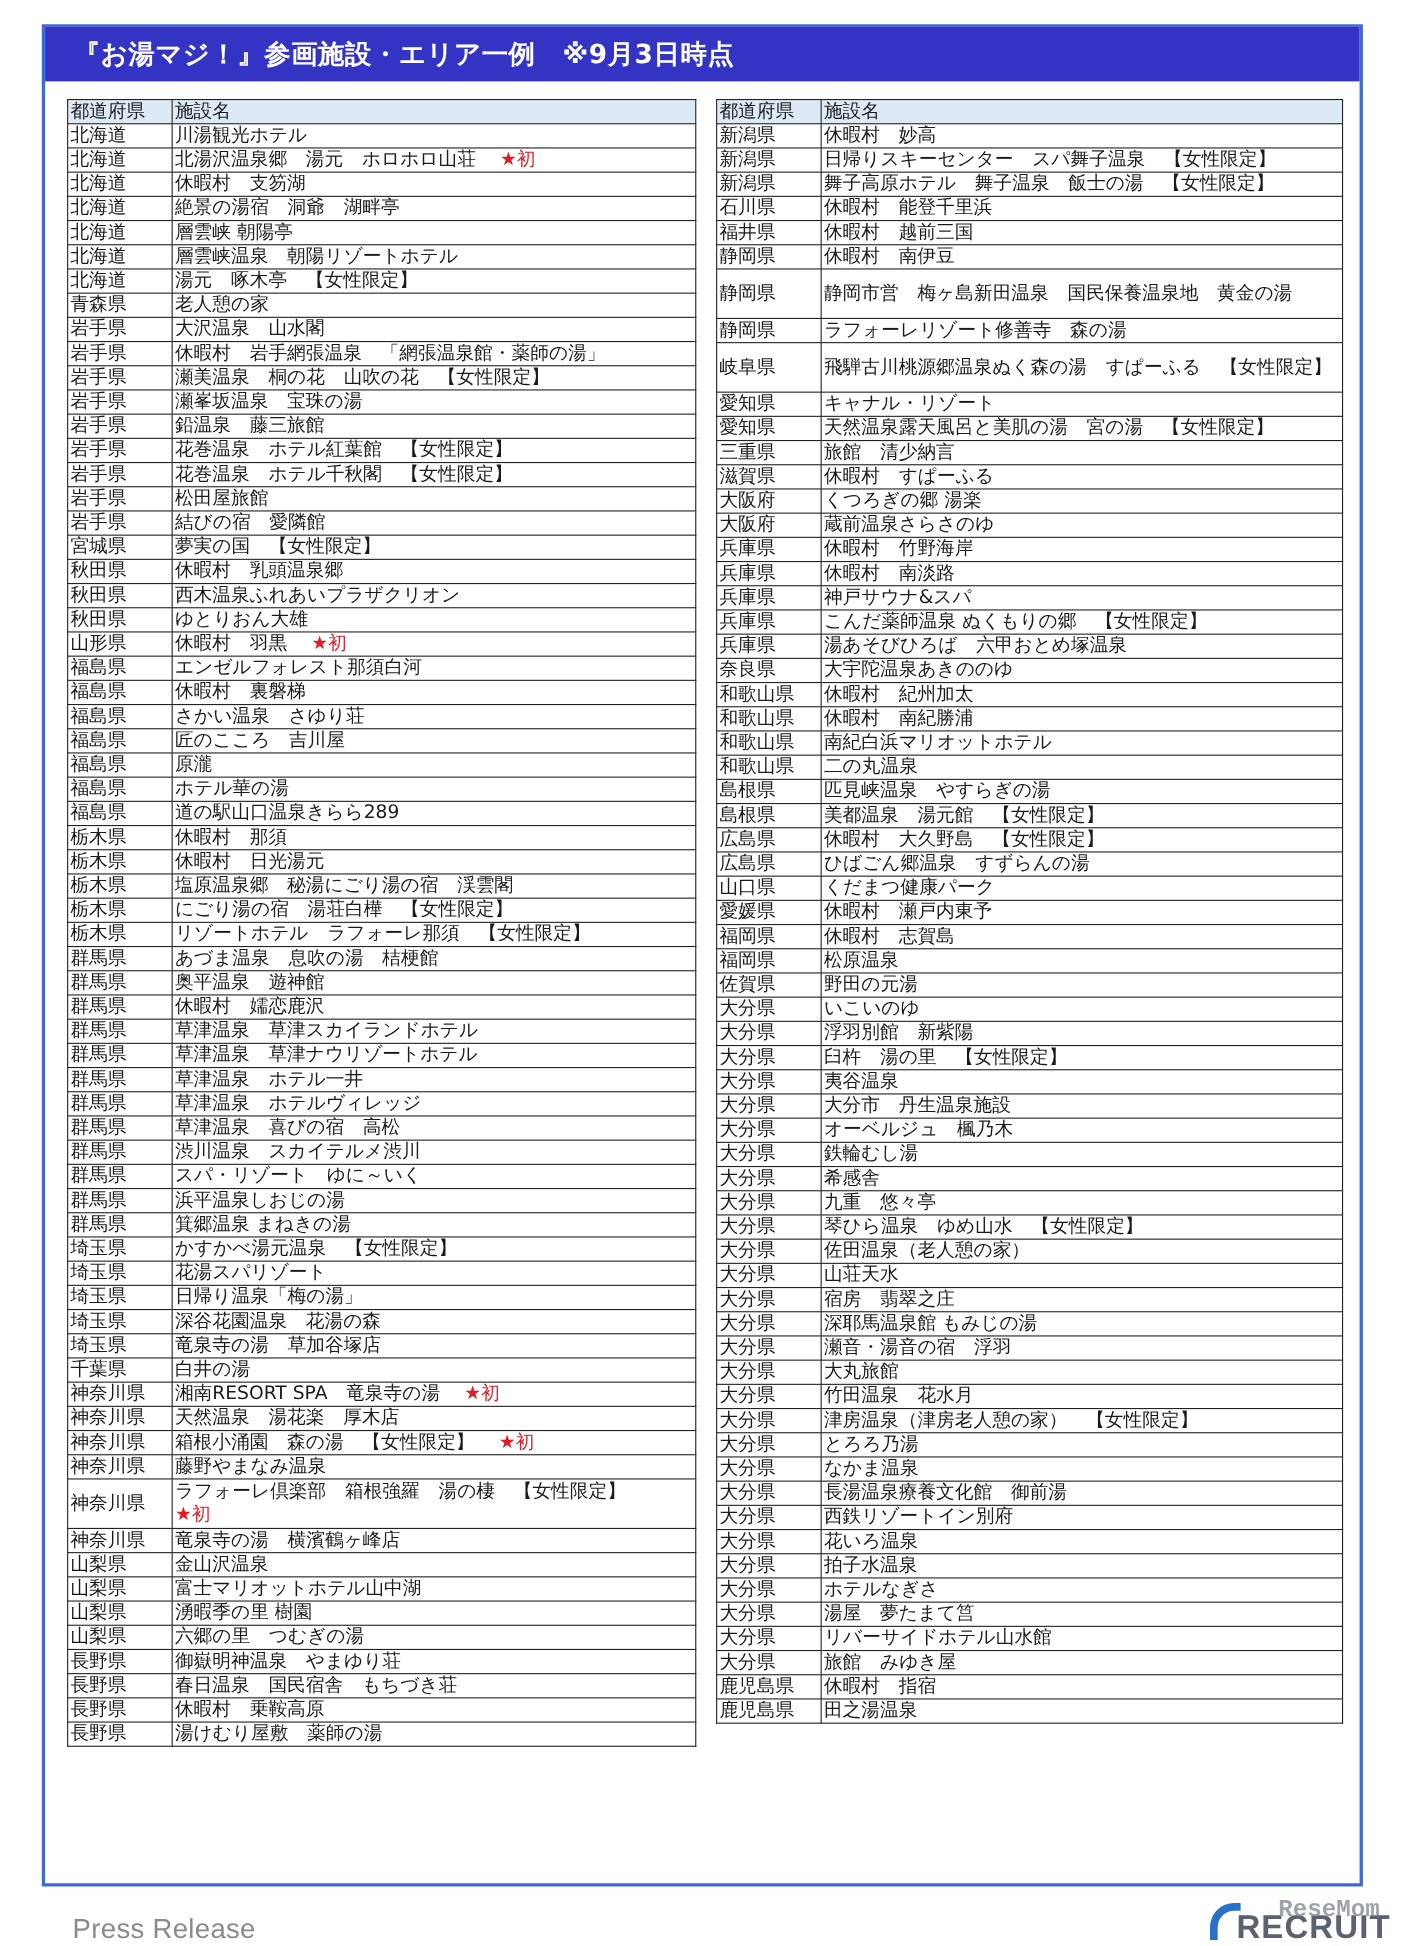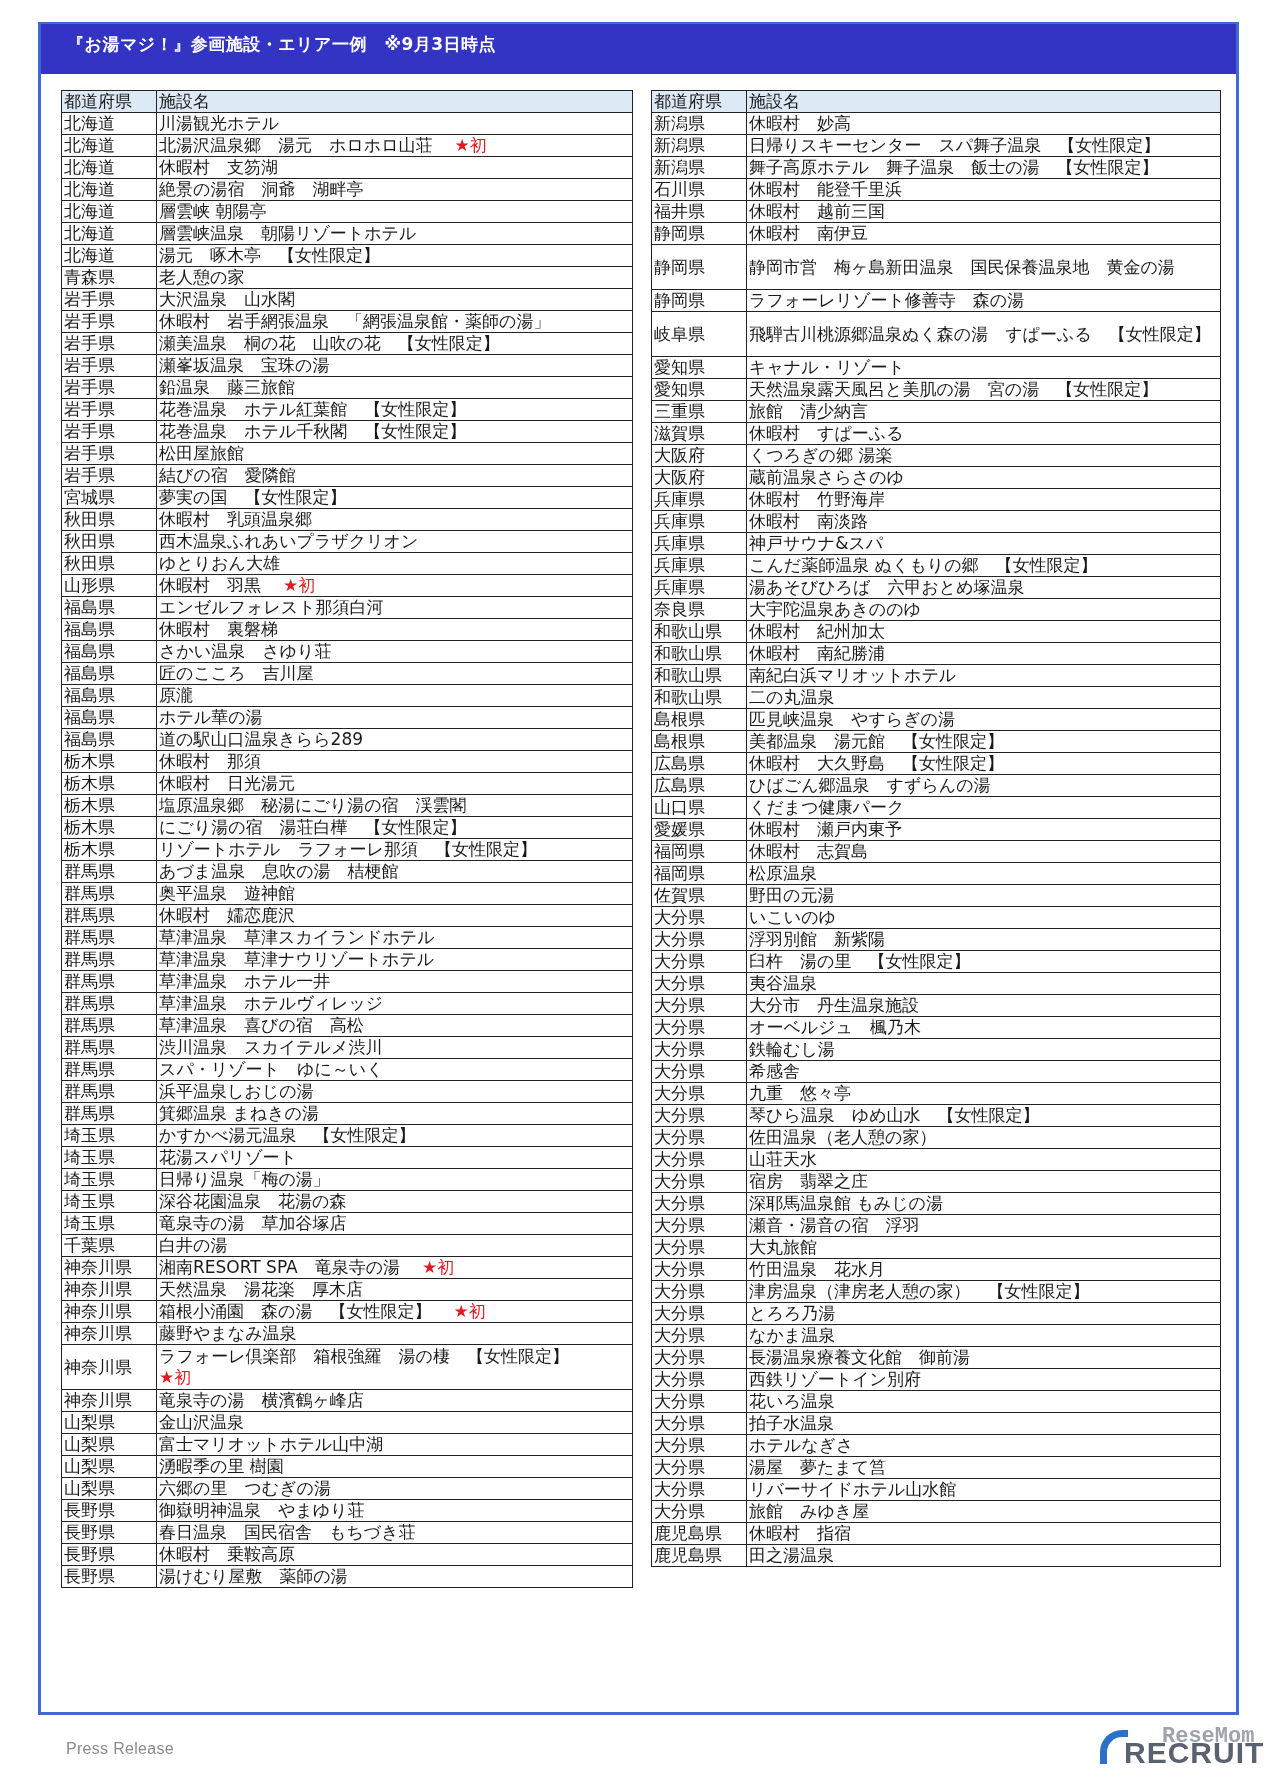--- a/index.html
+++ b/index.html
@@ -2,34 +2,34 @@
 <html><head>
 <meta charset="utf-8">
 <style>
   html, body { margin: 0; padding: 0; background: #ffffff; }
   body { width: 1280px; height: 1769px; position: relative; overflow: hidden;
          font-family: "DejaVu Sans", "Liberation Sans", sans-serif; color: #111; }
   .frame { position: absolute; left: 38px; top: 22px; width: 1201px; height: 1693px;
            border: 3px solid #4169d6; border-top-width: 2px; box-sizing: border-box; background: #fff; }
   .header-band { position: absolute; left: 0; top: 0; right: 0; height: 50px; background: #3333c4; }
   .header-title { position: absolute; left: 26px; top: 9px; color: #fff; font-weight: bold;
-                  font-size: 17px; letter-spacing: 0.5px; white-space: nowrap; text-align: center; }
+                  font-size: 24px; letter-spacing: 0.5px; white-space: nowrap; text-align: center; }
   .tbl { position: absolute; top: 54px; border-collapse: collapse; table-layout: fixed; margin-top: 12px; }
   .tbl.left { left: 20px; width: 572px; }
   .tbl.right { left: 610px; width: 570px; }
   .tbl td { border: 1.5px solid #222; font-size: 17px; line-height: 21px; height: 21px;
             padding: 0 2px; vertical-align: middle; overflow: hidden; white-space: nowrap; color: #1a1a1a; }
   .tbl td.pref { width: 90px; font-size: 17px; }
   .tbl tr.hdr td { background: #dde9f5; }
   .tbl tr.tall td { height: 44px; white-space: normal; }
   .tbl td.name { white-space: nowrap; }
   .tbl tr.tall td.name { white-space: normal; word-break: break-all; }
   .mark { color: #e01b24; margin-left: 22px; }
   .tall .mark { margin-left: 0; }
-  .footer-press { position: absolute; left: 66px; top: 1740px; font-size: 16px; color: #8a8a8a;
+  .footer-press { position: absolute; left: 66px; top: 1740px; font-size: 25px; color: #8a8a8a;
                   font-family: "Liberation Sans", sans-serif; letter-spacing: 0.3px; }
   .logo { position: absolute; left: 1100px; top: 1722px; width: 170px; height: 45px; }
   .logo .arc { position: absolute; left: 0; top: 8px; width: 28px; height: 34px;
                border: 7px solid #2a72c8; border-right: none; border-bottom: none; border-radius: 22px 0 0 0; box-sizing: border-box; }
   .logo .recruit { position: absolute; left: 24px; top: 14px; font-size: 30px; font-weight: bold;
                    color: #5a6270; letter-spacing: 1px; font-family: "Liberation Sans", sans-serif; }
   .logo .resemom { position: absolute; left: 62px; top: 2px; font-size: 22px; font-weight: bold;
                    color: #8c949c; font-family: Liberation Mono, monospace; opacity: 0.85; }
 </style>
 </head>

